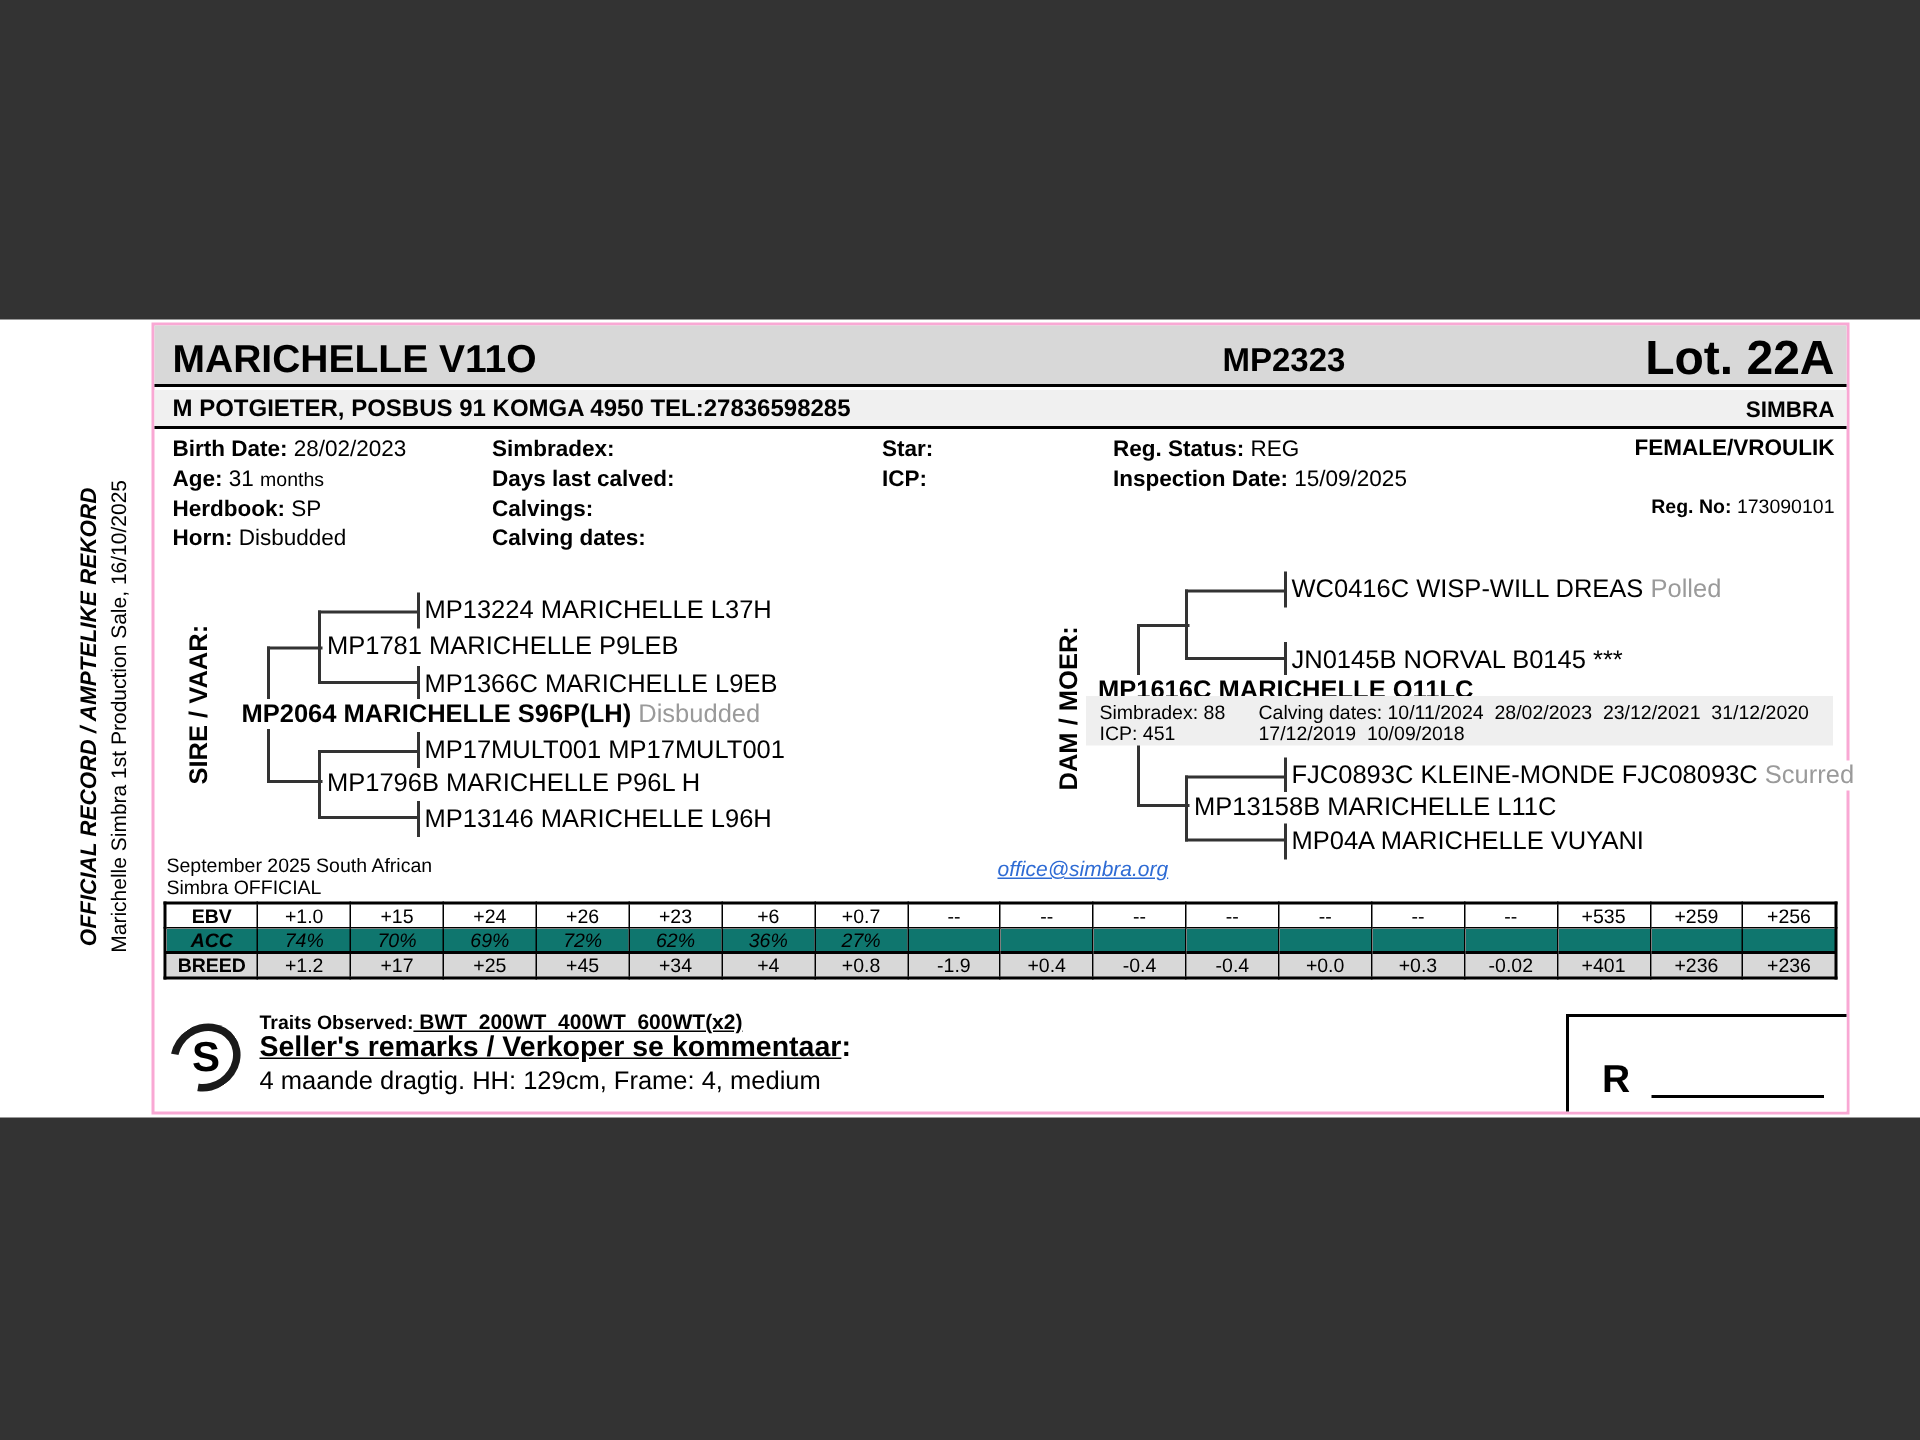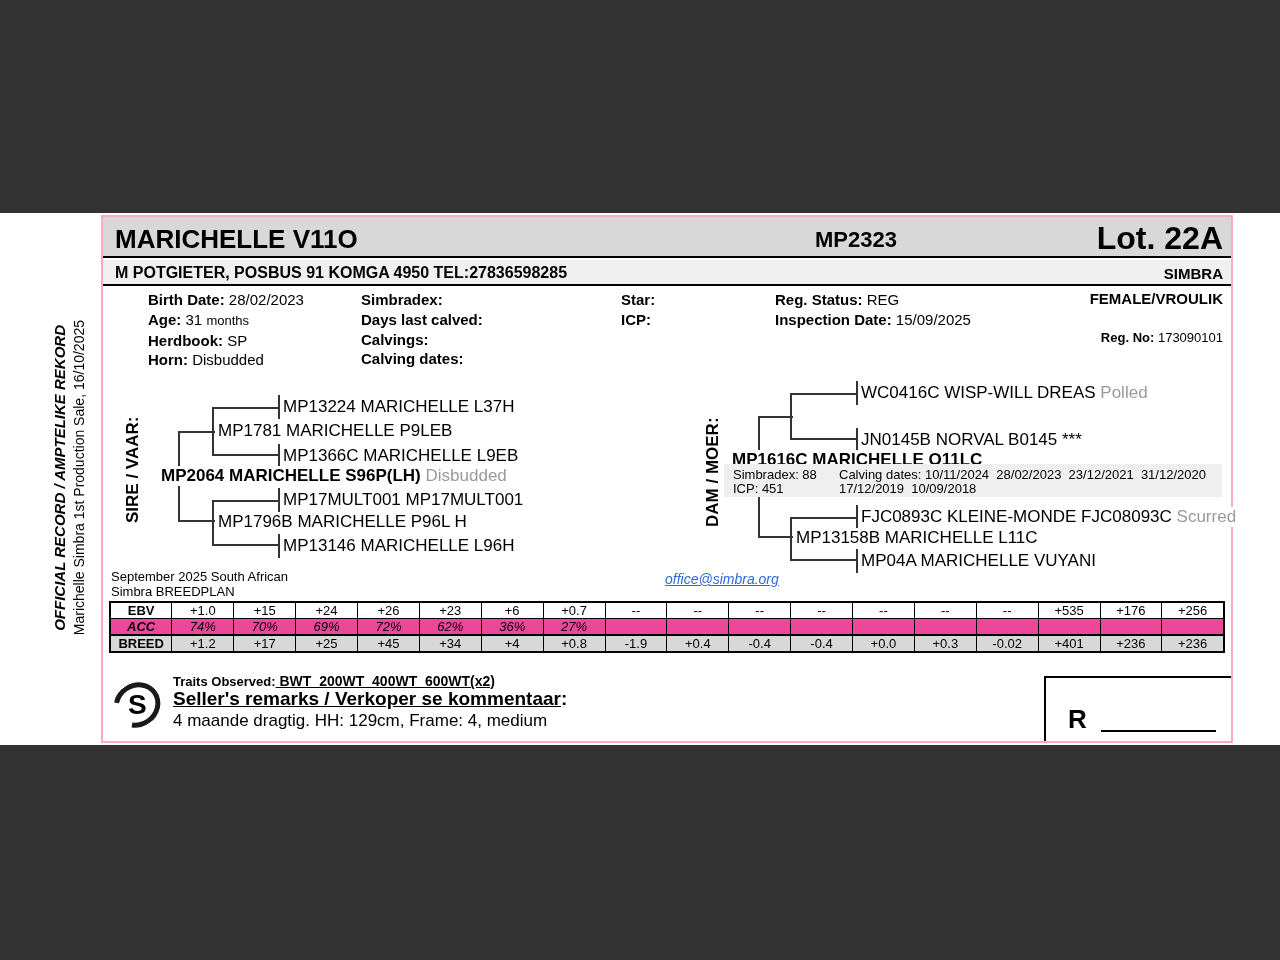--- a/index.html
+++ b/index.html
@@ -40,21 +40,21 @@
   .title-id   { position:absolute; left:712px; top:10px; font-size:22px; font-weight:bold; }
   .title-lot  { position:absolute; right:8px; top:3px; font-size:32px; font-weight:bold; }
   .ownerbar {
     position:absolute; left:0; top:43px; width:1128px; height:26px;
     background:#f0f0f0; border-bottom:2px solid #000;
   }
   .owner-name { position:absolute; left:12px; top:4px; font-size:16px; font-weight:bold; }
   .owner-breed { position:absolute; right:8px; top:5px; font-size:15px; font-weight:bold; }
 
   .info-col { position:absolute; font-size:15px; line-height:19.8px; white-space:nowrap; }
-  .info-col b { font-weight:bold;margin-left:33px; }
+  .info-col b { font-weight:bold; }
   .small-unit { font-size:13px; }
   .sex-label { position:absolute; right:8px; top:73px; font-size:15px; font-weight:bold; }
   .regno { position:absolute; right:8px; top:113px; font-size:13px; }
   .regno b { font-weight:bold; }
 
   
   .ped-label {
     position:absolute; writing-mode:vertical-rl; transform:rotate(180deg);
     font-weight:bold; font-size:17px; white-space:nowrap;
   }
@@ -76,21 +76,21 @@
   .bp-email { position:absolute; left:562px; top:354px; font-size:14px; font-style:italic; color:#2e6bd4; text-decoration:underline; }
 
   table.bp {
     position:absolute; left:6px; top:384px; width:1116px;
     border-collapse:collapse; table-layout:fixed;
     border:2px solid #000; font-size:13px; text-align:center;
   }
   table.bp td { border:1px solid #000; height:16px; padding:0; overflow:hidden; }
   table.bp tr.hdr td { background:#d8d8d8; font-weight:bold; border-bottom:2px solid #000; }
   table.bp td.rowlab { font-weight:bold; }
-  table.bp tr.row-acc td { background:#ec4899; font-style:italic; }
+  table.bp tr.row-acc td { background:#0f766e; font-style:italic; }
   table.bp tr.row-breed td { background:#d8d8d8; border-top:2px solid #000; }
 
   
   .s-logo {
     position:absolute; left:8px; top:464px; width:56px; height:52px; z-index:2;
   }
   .s-logo .swoosh {
     position:absolute; left:2px; top:2px; width:48px; height:44px;
     border:5px solid #1a1a1a; border-radius:50%;
     border-left-color:transparent;
@@ -189,21 +189,21 @@
     <span style="left:9px; top:3px;">Simbradex: 88</span>
     <span style="left:9px; top:17px;">ICP: 451</span>
     <span style="left:115px; top:3px;">Calving dates: 10/11/2024  28/02/2023  23/12/2021  31/12/2020</span>
     <span style="left:115px; top:17px;">17/12/2019  10/09/2018</span>
   </div>
   <div class="tree-item" style="left:756px; top:290px;"><span>FJC0893C KLEINE-MONDE FJC08093C</span>  <span class="tree-note">Scurred</span></div>
   <div class="tree-item" style="left:691px; top:311px;">MP13158B MARICHELLE L11C</div>
   <div class="tree-item" style="left:756px; top:334px;">MP04A MARICHELLE VUYANI</div>
 
   <div class="bp-line1">September 2025 South African</div>
-  <div class="bp-line2">Simbra BREEDPLAN</div>
+  <div class="bp-line2">Simbra OFFICIAL</div>
   <a class="bp-email" href="#">office@simbra.org</a>
 
   <table class="bp">
       <tbody>
         <tr class="row-ebv">
           <td class="rowlab">EBV</td>
           <td>+1.0</td>
           <td>+15</td>
           <td>+24</td>
           <td>+26</td>
@@ -211,21 +211,21 @@
           <td>+6</td>
           <td>+0.7</td>
           <td>--</td>
           <td>--</td>
           <td>--</td>
           <td>--</td>
           <td>--</td>
           <td>--</td>
           <td>--</td>
           <td>+535</td>
-          <td>+176</td>
+          <td>+259</td>
           <td>+256</td>
         </tr>
         <tr class="row-acc">
           <td class="rowlab">ACC</td>
           <td>74%</td>
           <td>70%</td>
           <td>69%</td>
           <td>72%</td>
           <td>62%</td>
           <td>36%</td>

